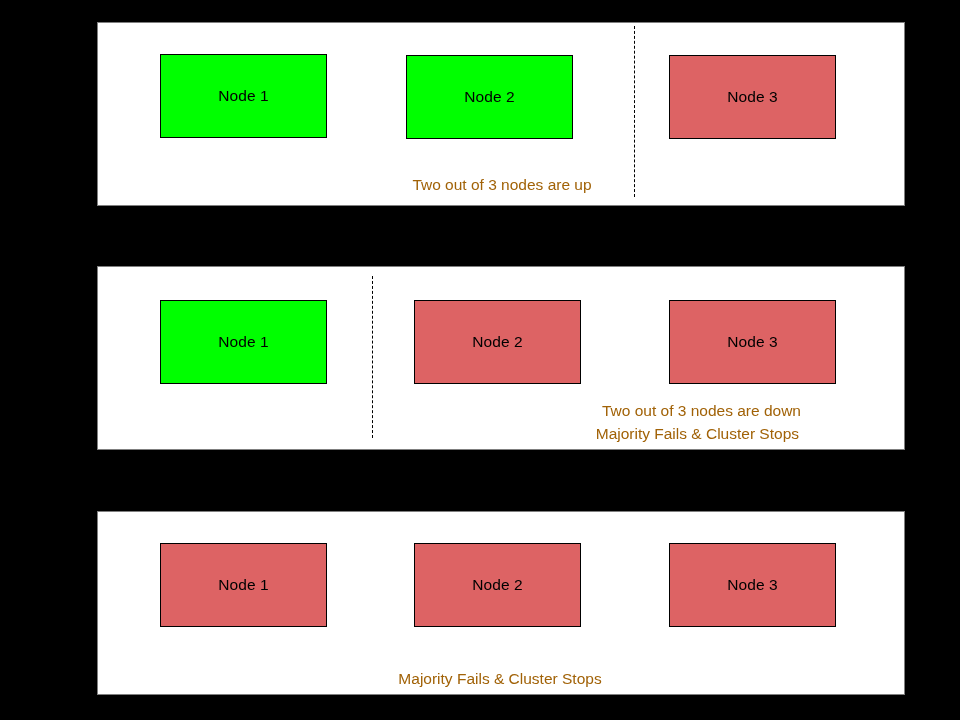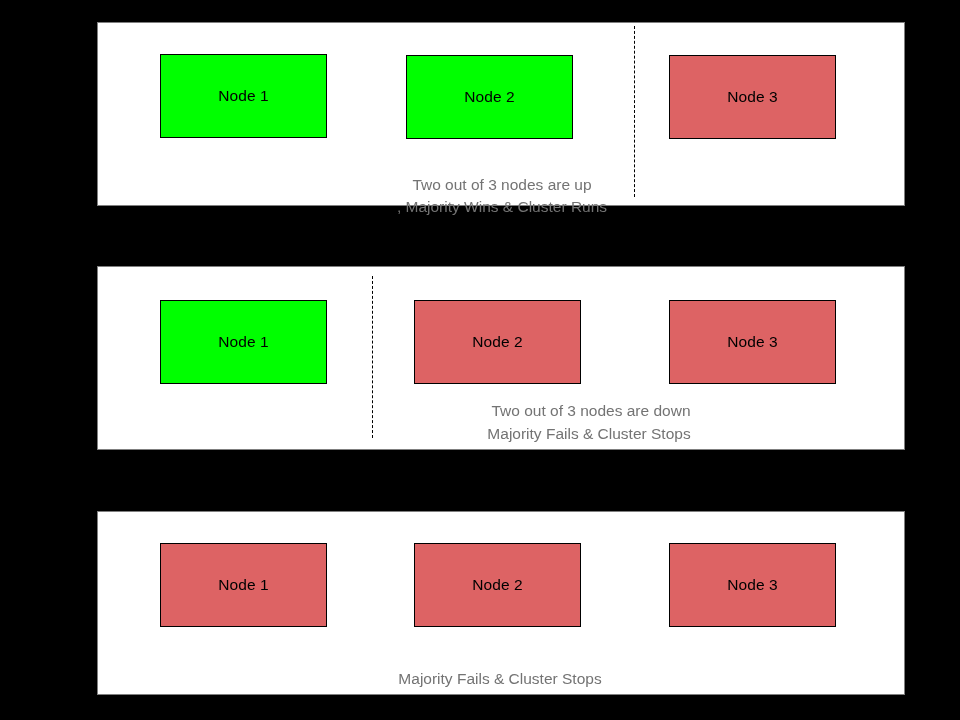--- a/index.html
+++ b/index.html
@@ -43,28 +43,28 @@
     font-family: "Liberation Sans", sans-serif;
     letter-spacing: 0.1px;
   }
   .divider {
     position: absolute;
     width: 0;
     border-left: 1.5px dashed #000000;
   }
   .caption {
     position: absolute;
-    color: #737373;
+    color: #a16207;
     font-size: 15.5px;
     line-height: 23px;
     font-family: "Liberation Sans", sans-serif;
     white-space: pre;
   }
   .caption-center { text-align: center; }
-  .caption-left   { text-align: center; }
+  .caption-left   { text-align: right; }
 </style>
 </head>
 <body>
 
 <div class="canvas">
 
   <div class="panel" id="panel-0">
 
     <div class="node-box" style="left:62px; top:31px; width:167px; height:84px; background:#00ff00;">
       <span>Node 1</span>
@@ -75,21 +75,20 @@
     </div>
 
     <div class="node-box" style="left:571px; top:32px; width:167px; height:84px; background:#dd6364;">
       <span>Node 3</span>
     </div>
 
     <div class="divider" style="left:536px; top:3px; height:171px;"></div>
 
     <div class="caption caption-center" style="left:214px; top:150px; width:380px;">Two out of 3 nodes are up</div>
 
-    <div class="caption caption-center" style="left:214px; top:172px; width:380px;">, Majority Wins &amp; Cluster Runs</div>
   </div>
 
   <div class="panel" id="panel-1">
 
     <div class="node-box" style="left:62px; top:33px; width:167px; height:84px; background:#00ff00;">
       <span>Node 1</span>
     </div>
 
     <div class="node-box" style="left:316px; top:33px; width:167px; height:84px; background:#dd6364;">
       <span>Node 2</span>

